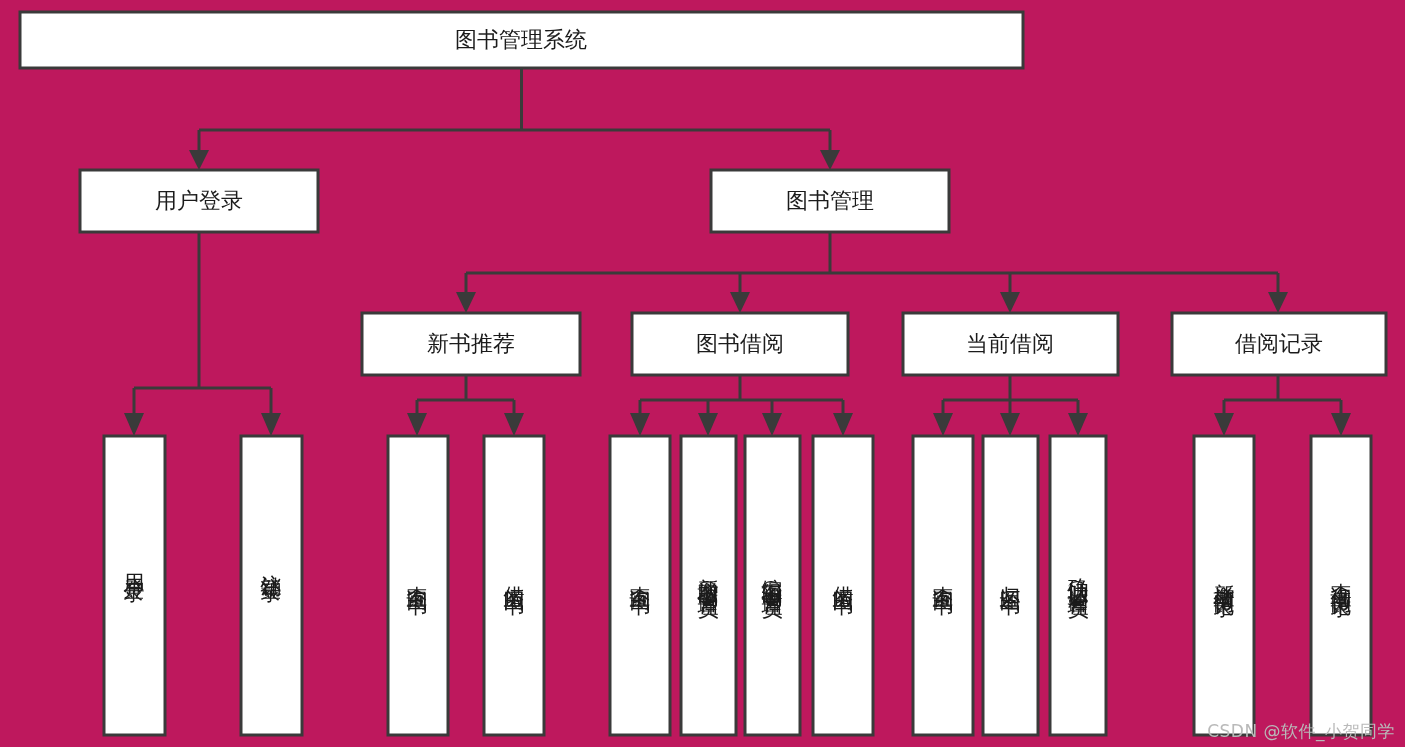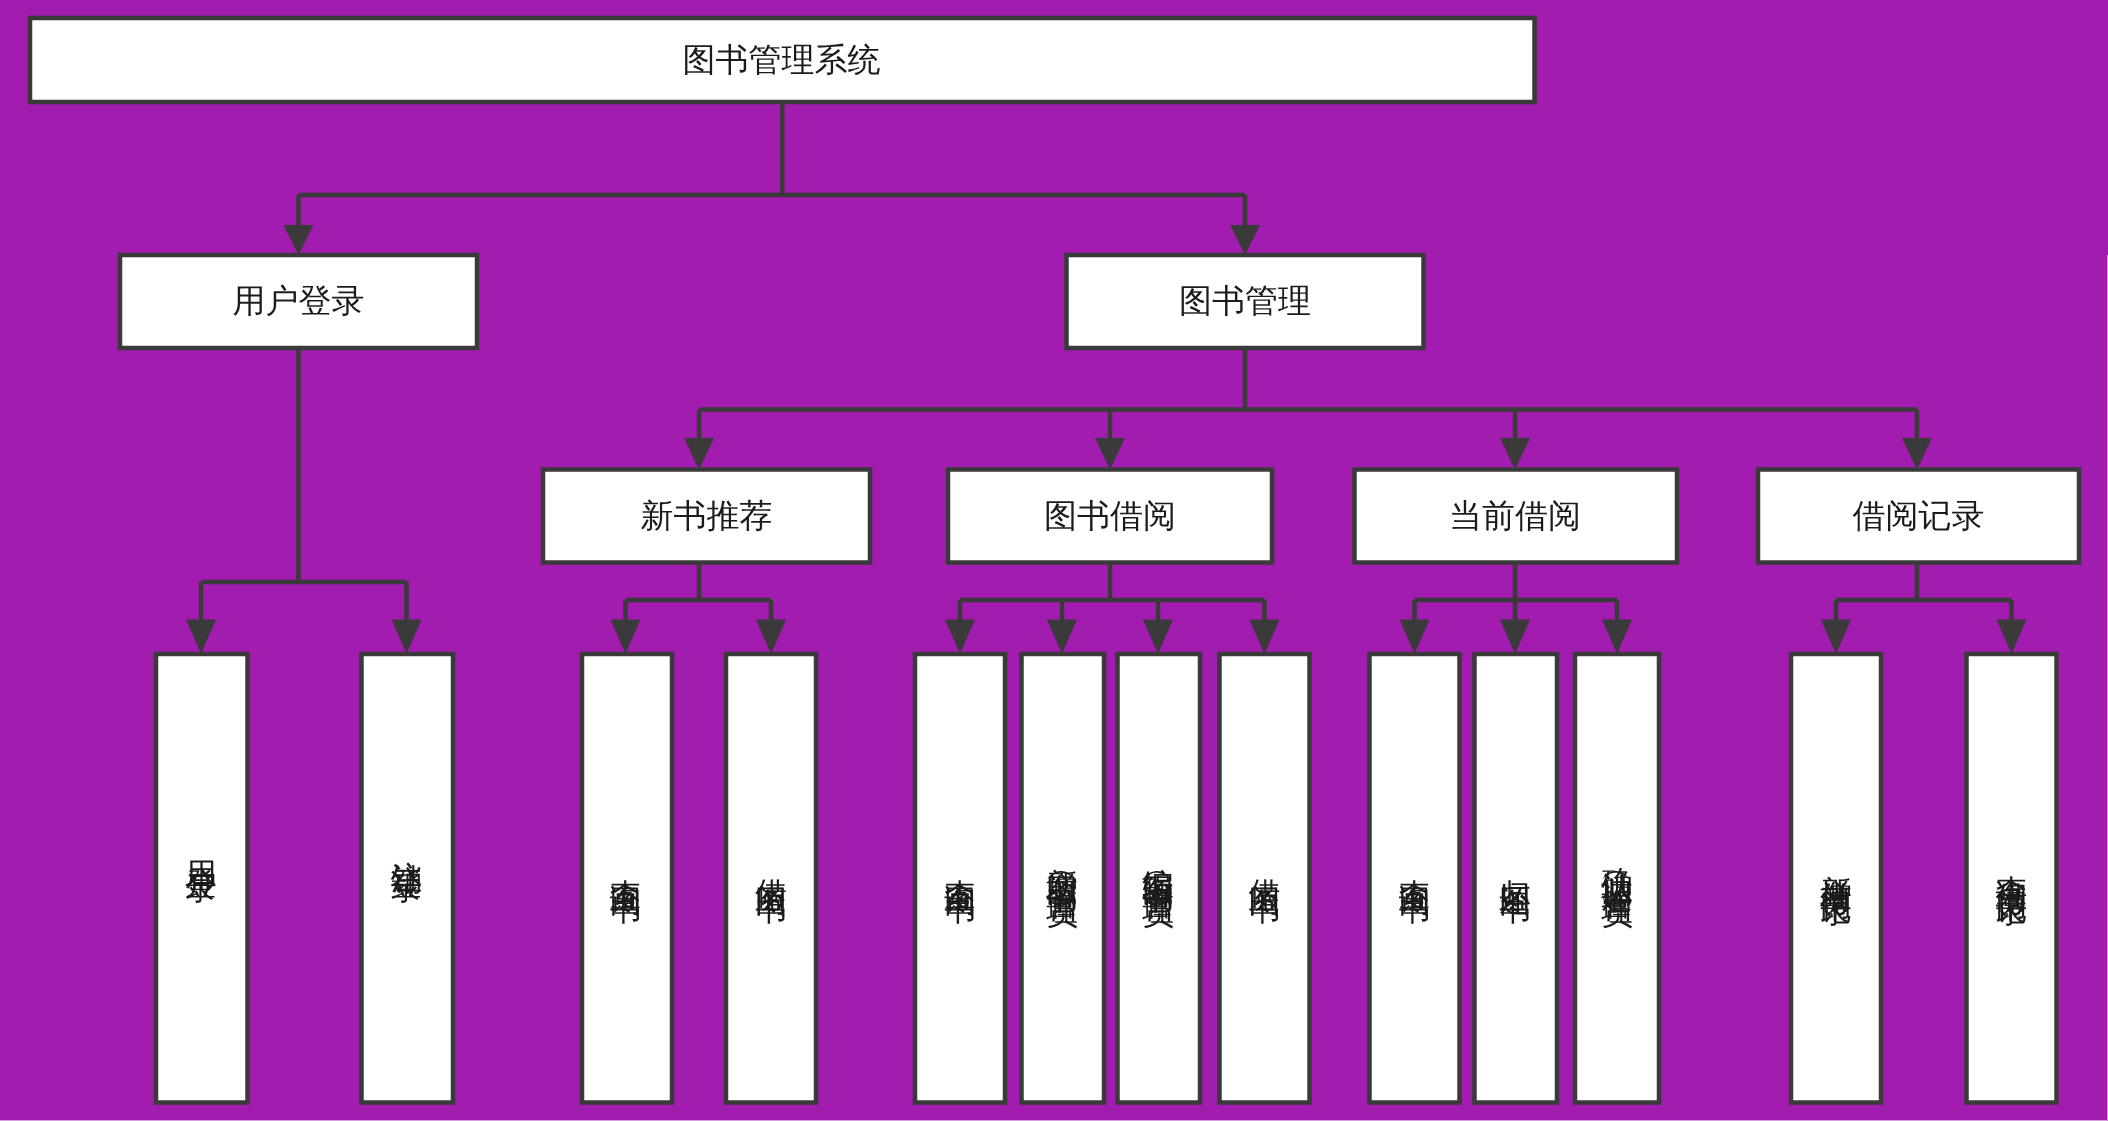--- a/index.html
+++ b/index.html
@@ -11,21 +11,21 @@
   body {
     width: 1405px;
     height: 747px;
     font-family: "DejaVu Sans", "Liberation Sans", sans-serif;
     overflow: hidden;
   }
   #diagram-root {
     position: relative;
     width: 1405px;
     height: 747px;
-    background: #a21caf;
+    background: #be185d;
   }
   svg.diagram-svg {
     position: absolute;
     left: 0;
     top: 0;
     width: 1405px;
     height: 747px;
     display: block;
   }
   .node-box {
@@ -229,14 +229,15 @@
       <rect class="node-box" x="1194" y="436" width="60" height="299"></rect>
       <text class="node-label-vertical" x="1224" y="575">新增借阅记录</text>
     </g>
     <g>
       <rect class="node-box" x="1311" y="436" width="60" height="299"></rect>
       <text class="node-label-vertical" x="1341" y="575">查询借阅记录</text>
     </g>
 
   </svg>
 
+  <div class="watermark-text">CSDN @软件_小贺同学</div>
 
 </div>
 
 </body></html>

